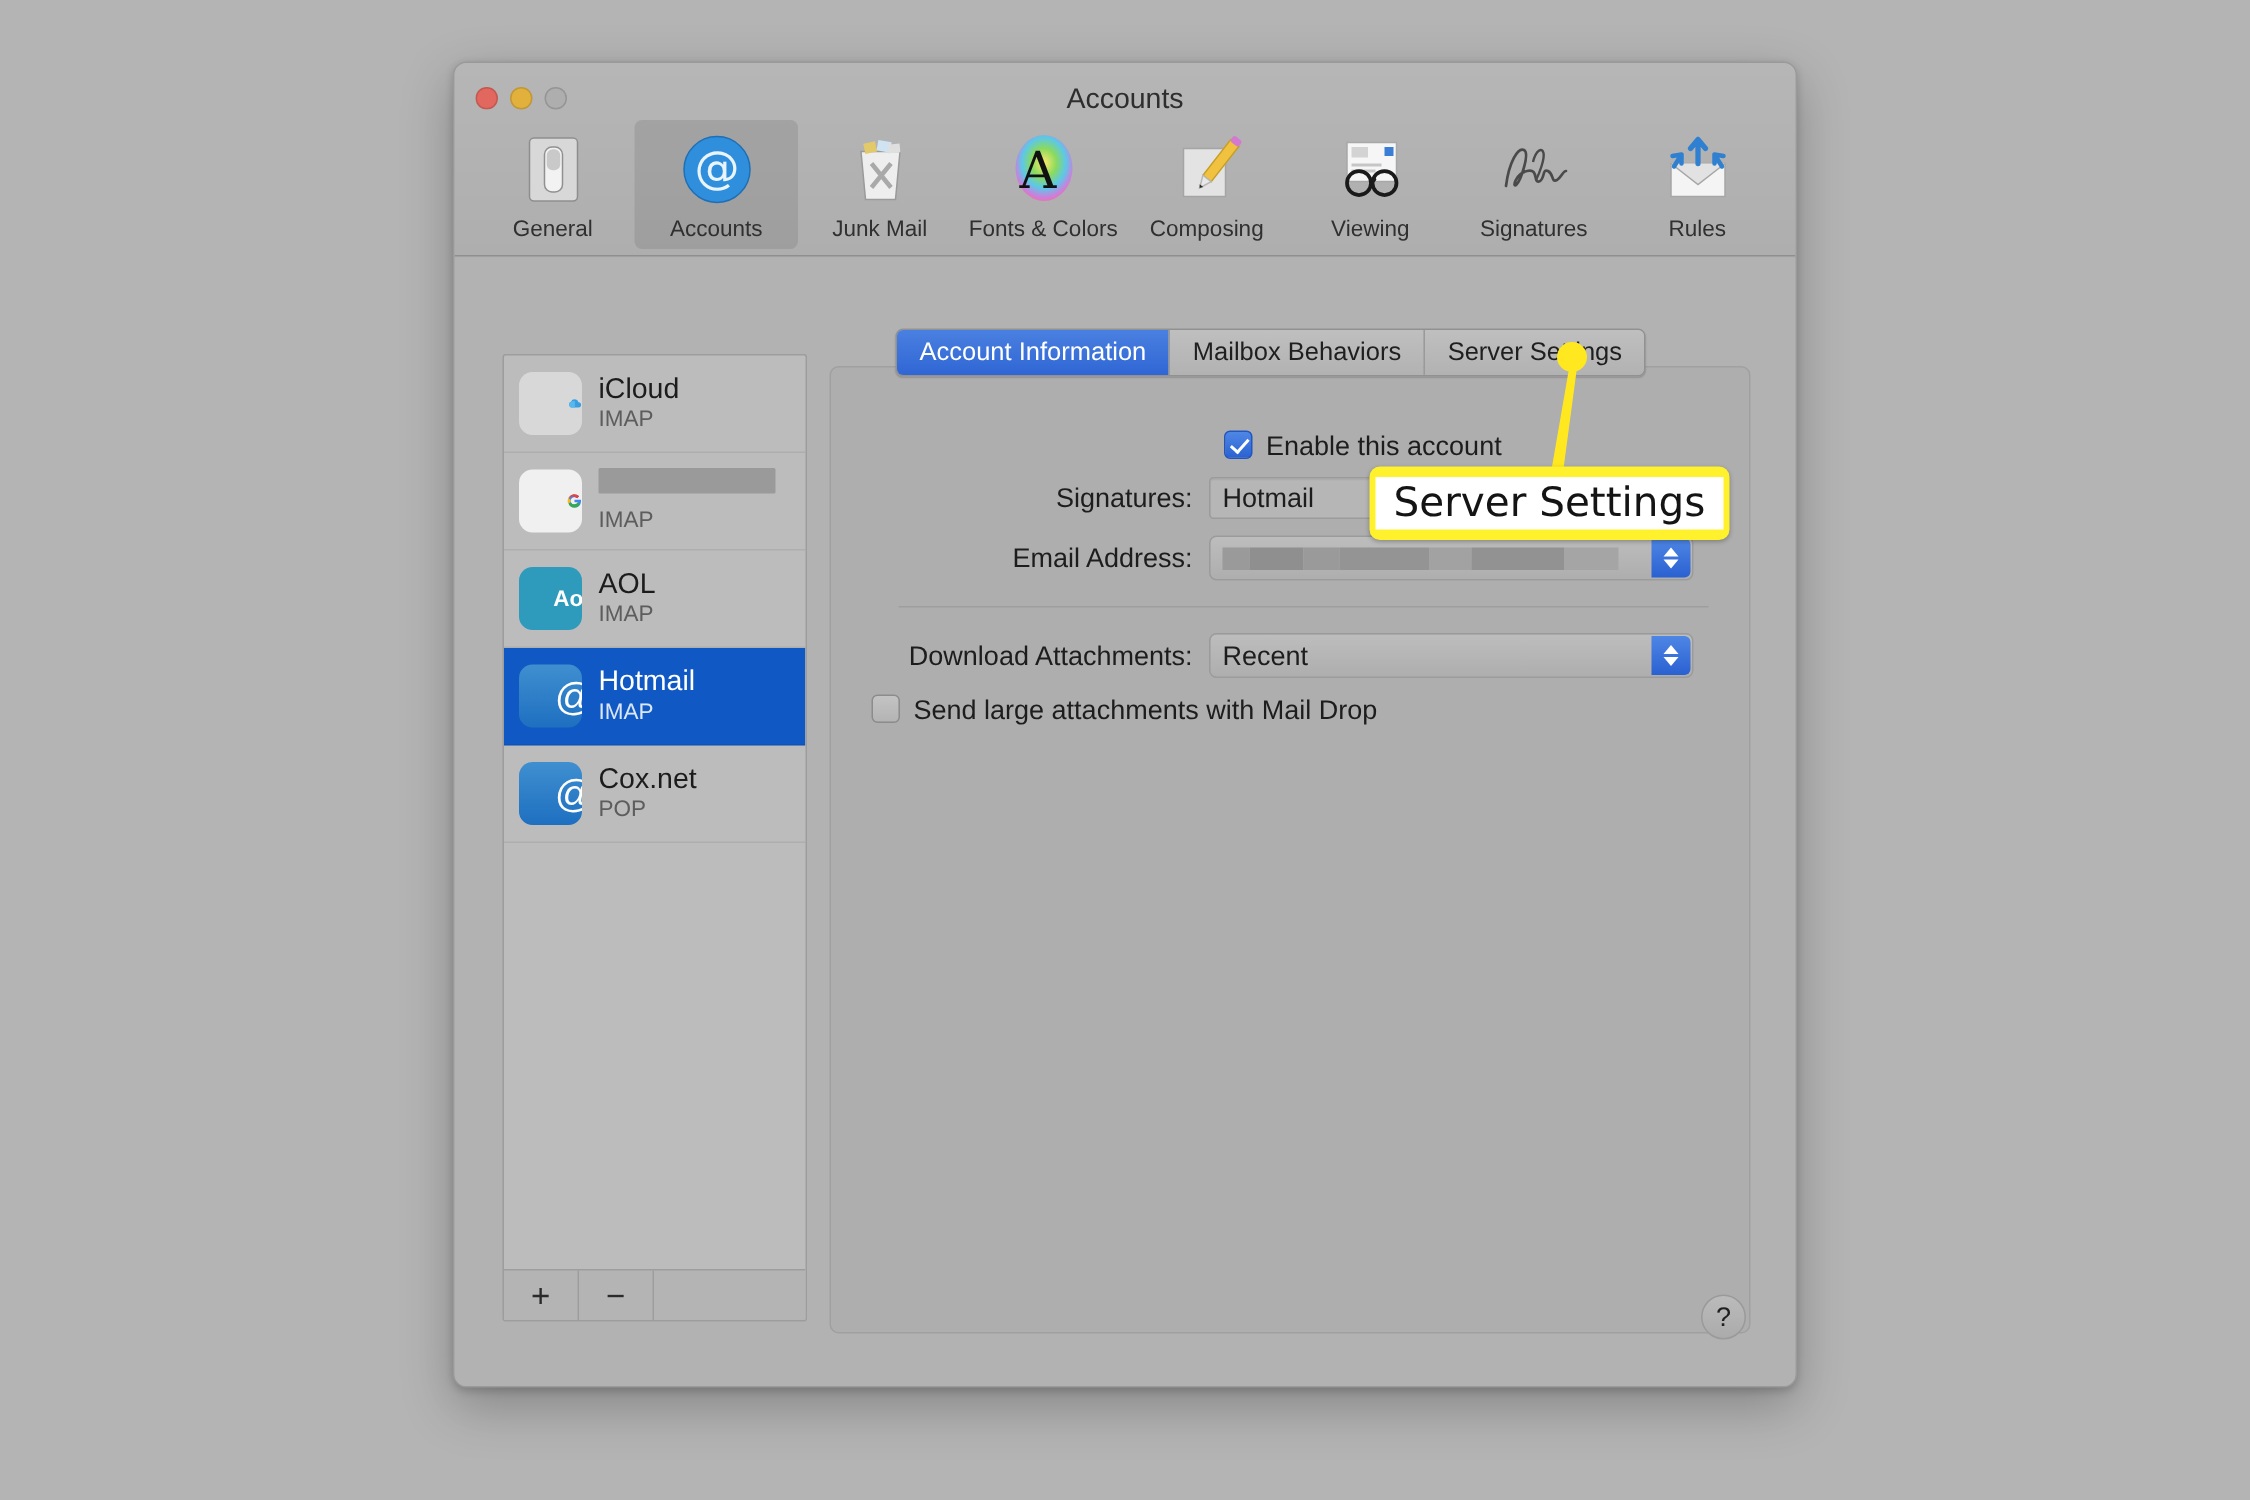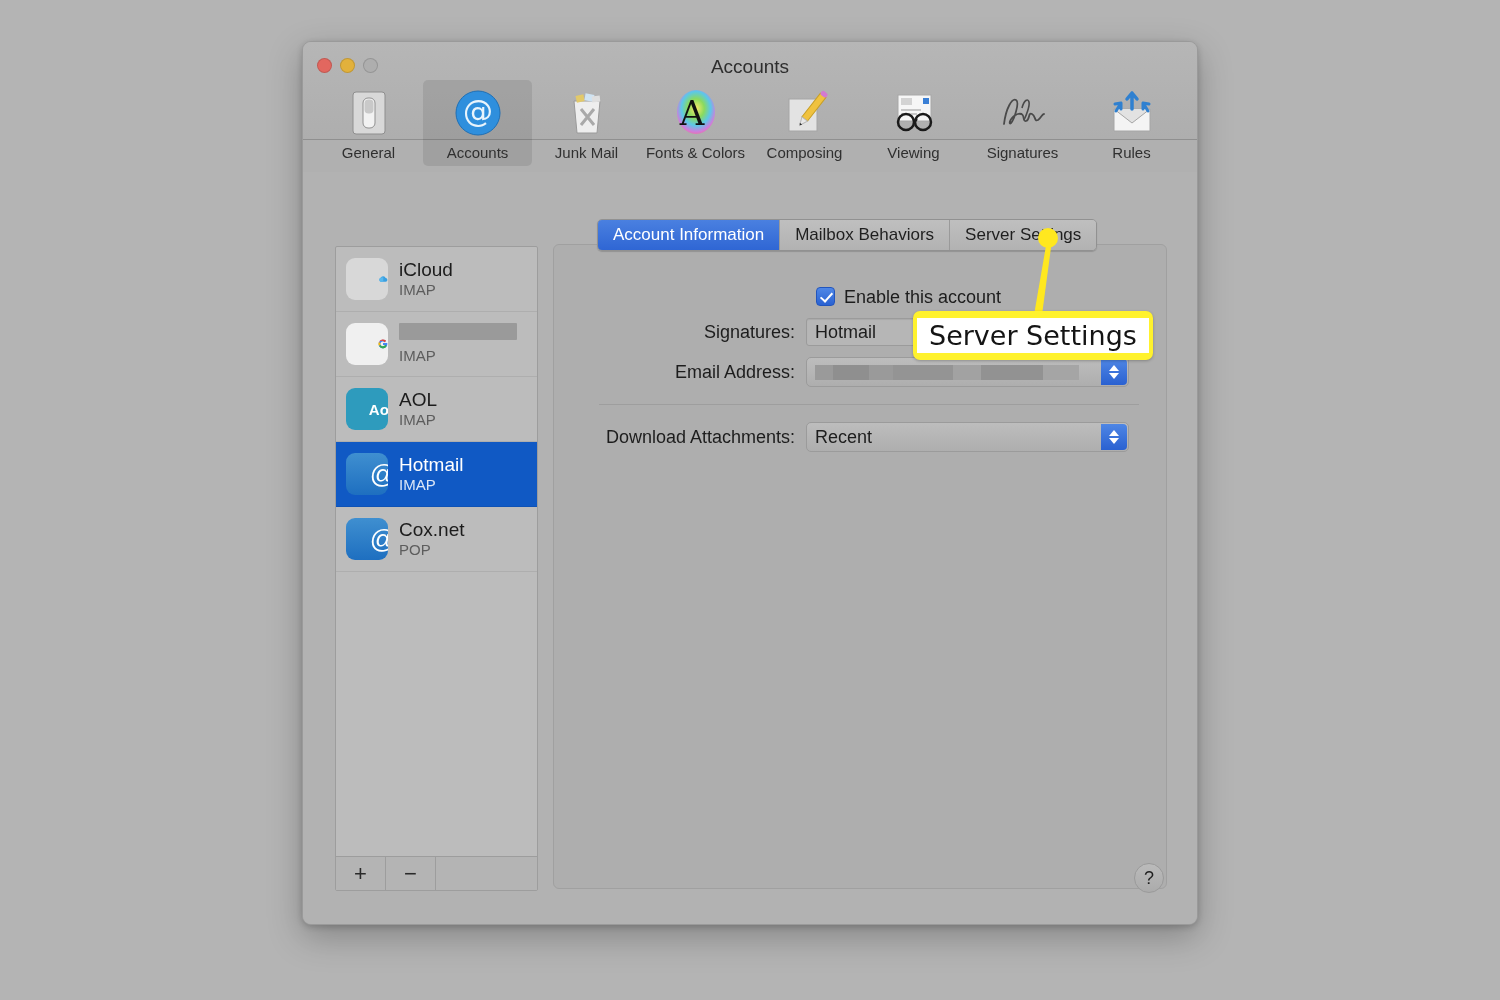--- a/index.html
+++ b/index.html
@@ -23,21 +23,21 @@
     background: #b0b0b0;
     border-radius: 9px;
     box-shadow: 0 12px 34px rgba(0,0,0,0.26), 0 2px 6px rgba(0,0,0,0.18);
     overflow: hidden;
     border: 1px solid #9a9a9a;
   }
 
   
   .titlebar {
     position: relative;
-    height: 98px;
+    height: 129px;
     background: linear-gradient(#b6b6b6, #aeaeae);
     border-bottom: 1px solid #8f8f8f;
   }
   .traffic {
     position: absolute;
     left: 14px;
     top: 16px;
     display: flex;
     gap: 8px;
   }
@@ -91,21 +91,21 @@
   
   .body {
     position: absolute;
     top: 130px; left: 0; right: 0; bottom: 0;
     background: #b2b2b2;
   }
 
   
   .sidebar {
     position: absolute;
-    left: 32px; top: 74px;
+    left: 32px; top: 64px;
     width: 203px;
     height: 645px;
     background: #bcbcbc;
     border: 1px solid #9d9d9d;
     border-radius: 2px;
     overflow: hidden;
   }
   .acct-list { height: 610px; overflow: hidden; }
   .acct {
     display: flex;
@@ -601,20 +601,24 @@
         <div class="lbl">Download Attachments:</div>
         <div class="popup">
           <span>Recent</span>
           <div class="stepper">
             <span class="chev up"></span>
             <span class="chev down"></span>
           </div>
         </div>
       </div>
 
+      <div class="checkrow" style="margin-top:6px;">
+        <div class="cbox"></div>
+        <div class="check-label">Send large attachments with Mail Drop</div>
+      </div>
 
     </div>
 
     <div class="help-btn">?</div>
 
   </div>
 </div>
 
 <svg class="callout-line" viewBox="0 0 260 130">
   <path d="M147 15 L134 90 L142 90 L152 15 Z" fill="#ffe81f"></path>

